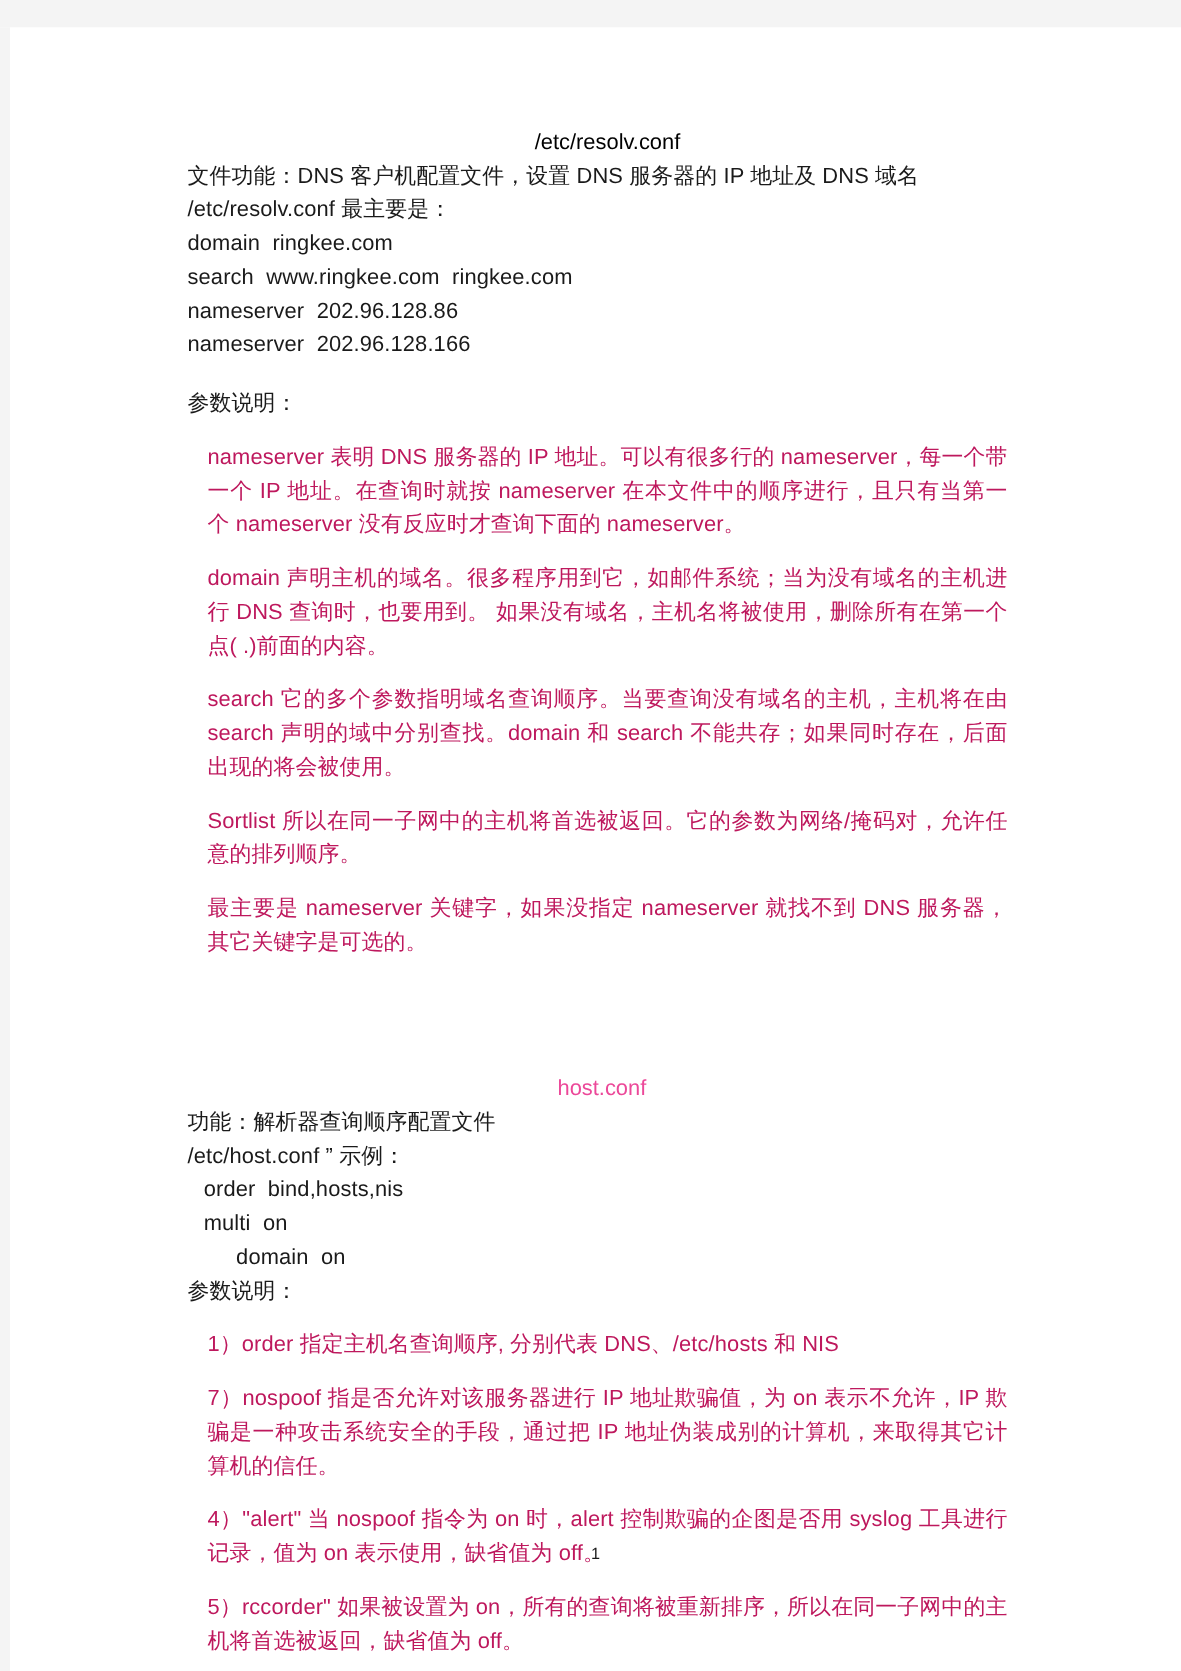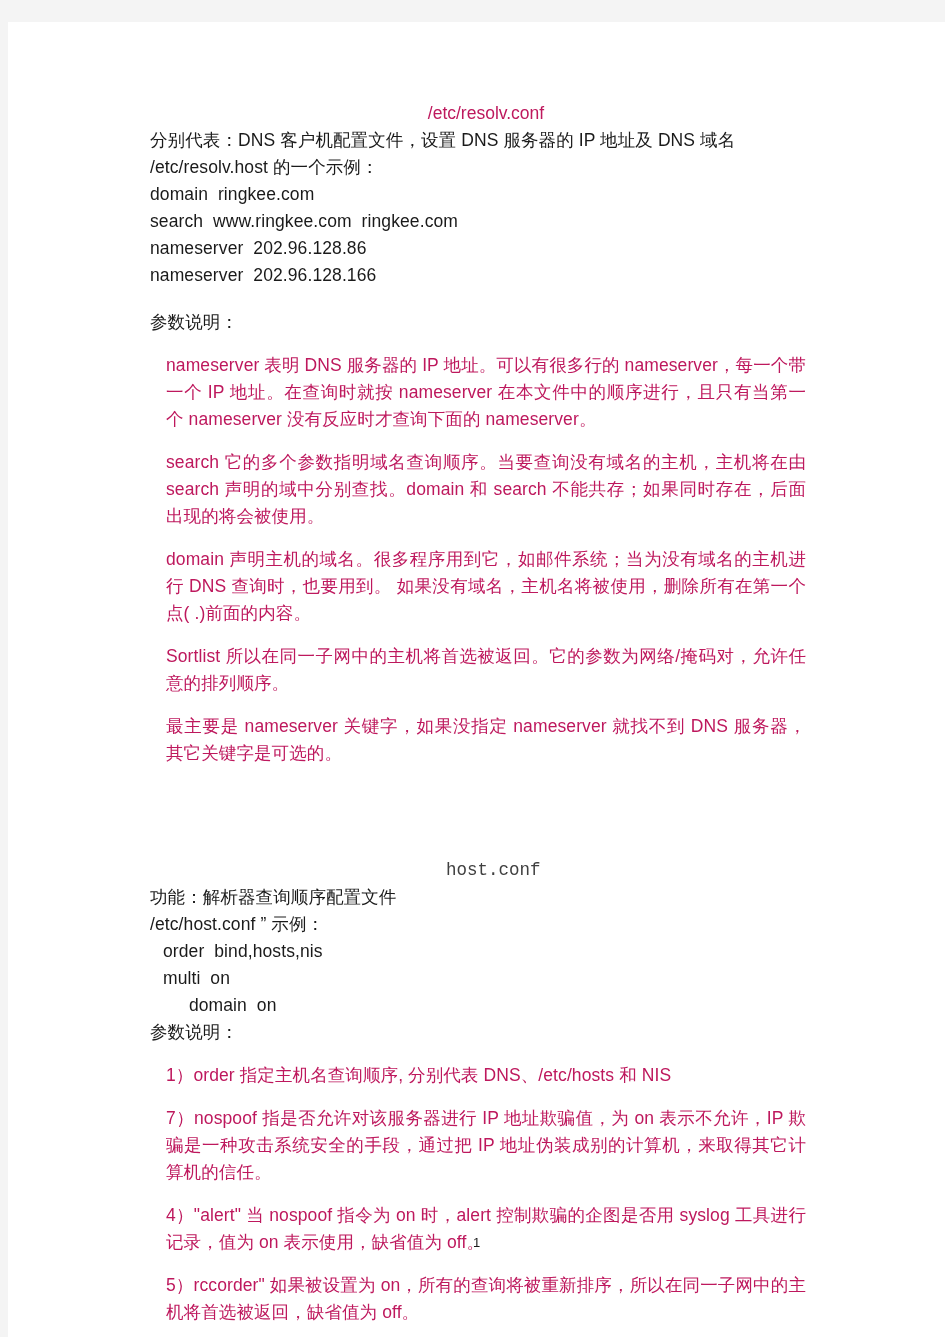--- a/index.html
+++ b/index.html
@@ -52,28 +52,27 @@
     color: #be185d;
     text-align: justify;
     text-justify: inter-character;
     margin: 16px;
     letter-spacing: 0.1px;
   }
   .centered {
     text-align: center;
     font-size: 17.5px;
     line-height: 27px;
-    color: #be185d;
+    color: #000000;
   }
   .title-hostconf {
     font-size: 17.5px;
     line-height: 27px;
-    color: #404040;
+    color: #ec4899;
     padding-left: 296px;
-    font-family: Liberation Mono, monospace;
   }
   .indent-1 { padding-left: 8px; }
   .indent-2 { padding-left: 24px; }
   .spacer-sm { height: 20px; }
   .spacer-lg { height: 74px; }
   .footer {
     position: absolute;
     left: 0;
     top: 1213px;
     width: 937px;
@@ -86,34 +85,34 @@
 <body>
 
 <div class="chrome-top"></div>
 <div class="chrome-left"></div>
 
 <div class="page">
   <div class="content">
 
     <div class="centered">/etc/resolv.conf</div>
 
-    <div class="line">分别代表：DNS 客户机配置文件，设置 DNS 服务器的 IP 地址及 DNS 域名</div>
-    <div class="line">/etc/resolv.host 的一个示例：</div>
+    <div class="line">文件功能：DNS 客户机配置文件，设置 DNS 服务器的 IP 地址及 DNS 域名</div>
+    <div class="line">/etc/resolv.conf 最主要是：</div>
     <div class="line">domain  ringkee.com</div>
     <div class="line">search  www.ringkee.com  ringkee.com</div>
     <div class="line">nameserver  202.96.128.86</div>
     <div class="line">nameserver  202.96.128.166</div>
 
     <div class="spacer-sm"></div>
 
     <div class="line">参数说明：</div>
 
     <p class="para">nameserver    表明 DNS 服务器的 IP 地址。可以有很多行的 nameserver，每一个带一个 IP 地址。在查询时就按 nameserver 在本文件中的顺序进行，且只有当第一个 nameserver 没有反应时才查询下面的 nameserver。</p>
+    <p class="para">domain    声明主机的域名。很多程序用到它，如邮件系统；当为没有域名的主机进行 DNS 查询时，也要用到。 如果没有域名，主机名将被使用，删除所有在第一个点( .)前面的内容。</p>
     <p class="para">search    它的多个参数指明域名查询顺序。当要查询没有域名的主机，主机将在由 search 声明的域中分别查找。domain 和 search 不能共存；如果同时存在，后面出现的将会被使用。</p>
-    <p class="para">domain    声明主机的域名。很多程序用到它，如邮件系统；当为没有域名的主机进行 DNS 查询时，也要用到。 如果没有域名，主机名将被使用，删除所有在第一个点( .)前面的内容。</p>
     <p class="para">Sortlist    所以在同一子网中的主机将首选被返回。它的参数为网络/掩码对，允许任意的排列顺序。</p>
     <p class="para">最主要是 nameserver 关键字，如果没指定 nameserver 就找不到 DNS 服务器，其它关键字是可选的。</p>
 
     <div class="spacer-lg"></div>
 
     <div class="title-hostconf">host.conf</div>
 
     <div class="line">功能：解析器查询顺序配置文件</div>
     <div class="line">/etc/host.conf ” 示例：</div>
     <div class="line indent-1"> order  bind,hosts,nis</div>

